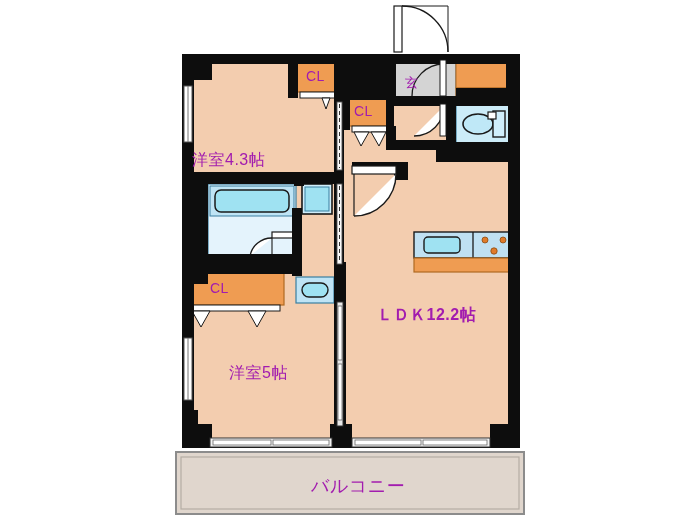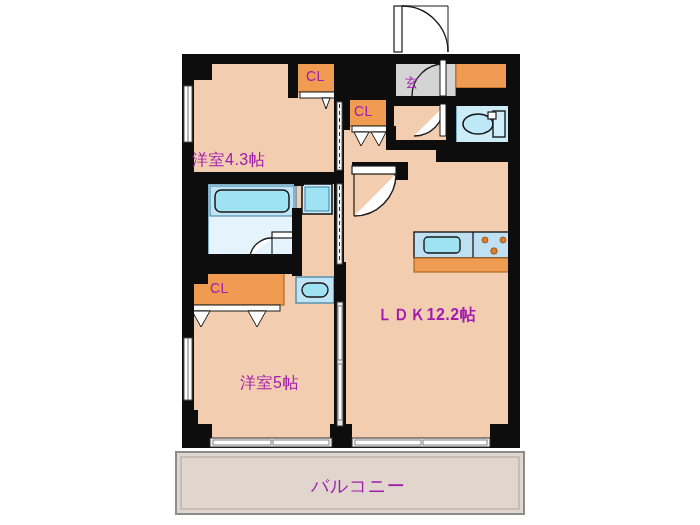--- a/index.html
+++ b/index.html
@@ -239,21 +239,21 @@
       <rect x="352" y="438" width="138" height="9" fill="#f2f2f2" stroke="#333333" stroke-width="1"></rect>
       <rect x="355" y="440" width="66" height="5" fill="#ffffff" stroke="#666666" stroke-width="0.8"></rect>
       <rect x="423" y="440" width="64" height="5" fill="#ffffff" stroke="#666666" stroke-width="0.8"></rect>
     </g>
   </g>
 
 </svg>
 
 <div class="label room-label" style="left:192px; top:124px;margin-top:26px;">洋室4.3帖</div>
 
-<div class="label room-label" style="left:240px; top:363px;margin-top:10px;">洋室5帖</div>
+<div class="label room-label" style="left:229px; top:363px;">洋室5帖</div>
 
 <div class="label room-label" style="left:377px; top:305px; font-weight:600;text-align:right;">ＬＤＫ12.2帖</div>
 
 <div class="label cl-label" style="left:306px; top:68px;">CL</div>
 
 <div class="label cl-label" style="left:354px; top:103px;">CL</div>
 
 <div class="label cl-label" style="left:210px; top:280px;">CL</div>
 
 <div class="label genkan-label" style="left:405px; top:74px;">玄</div>

